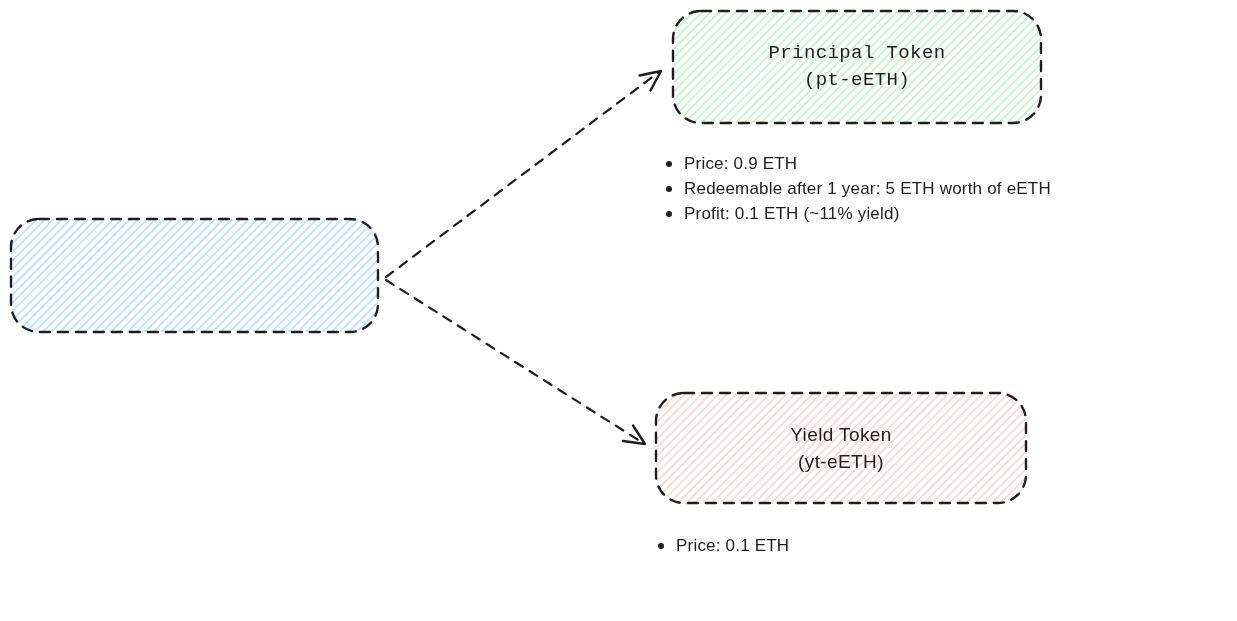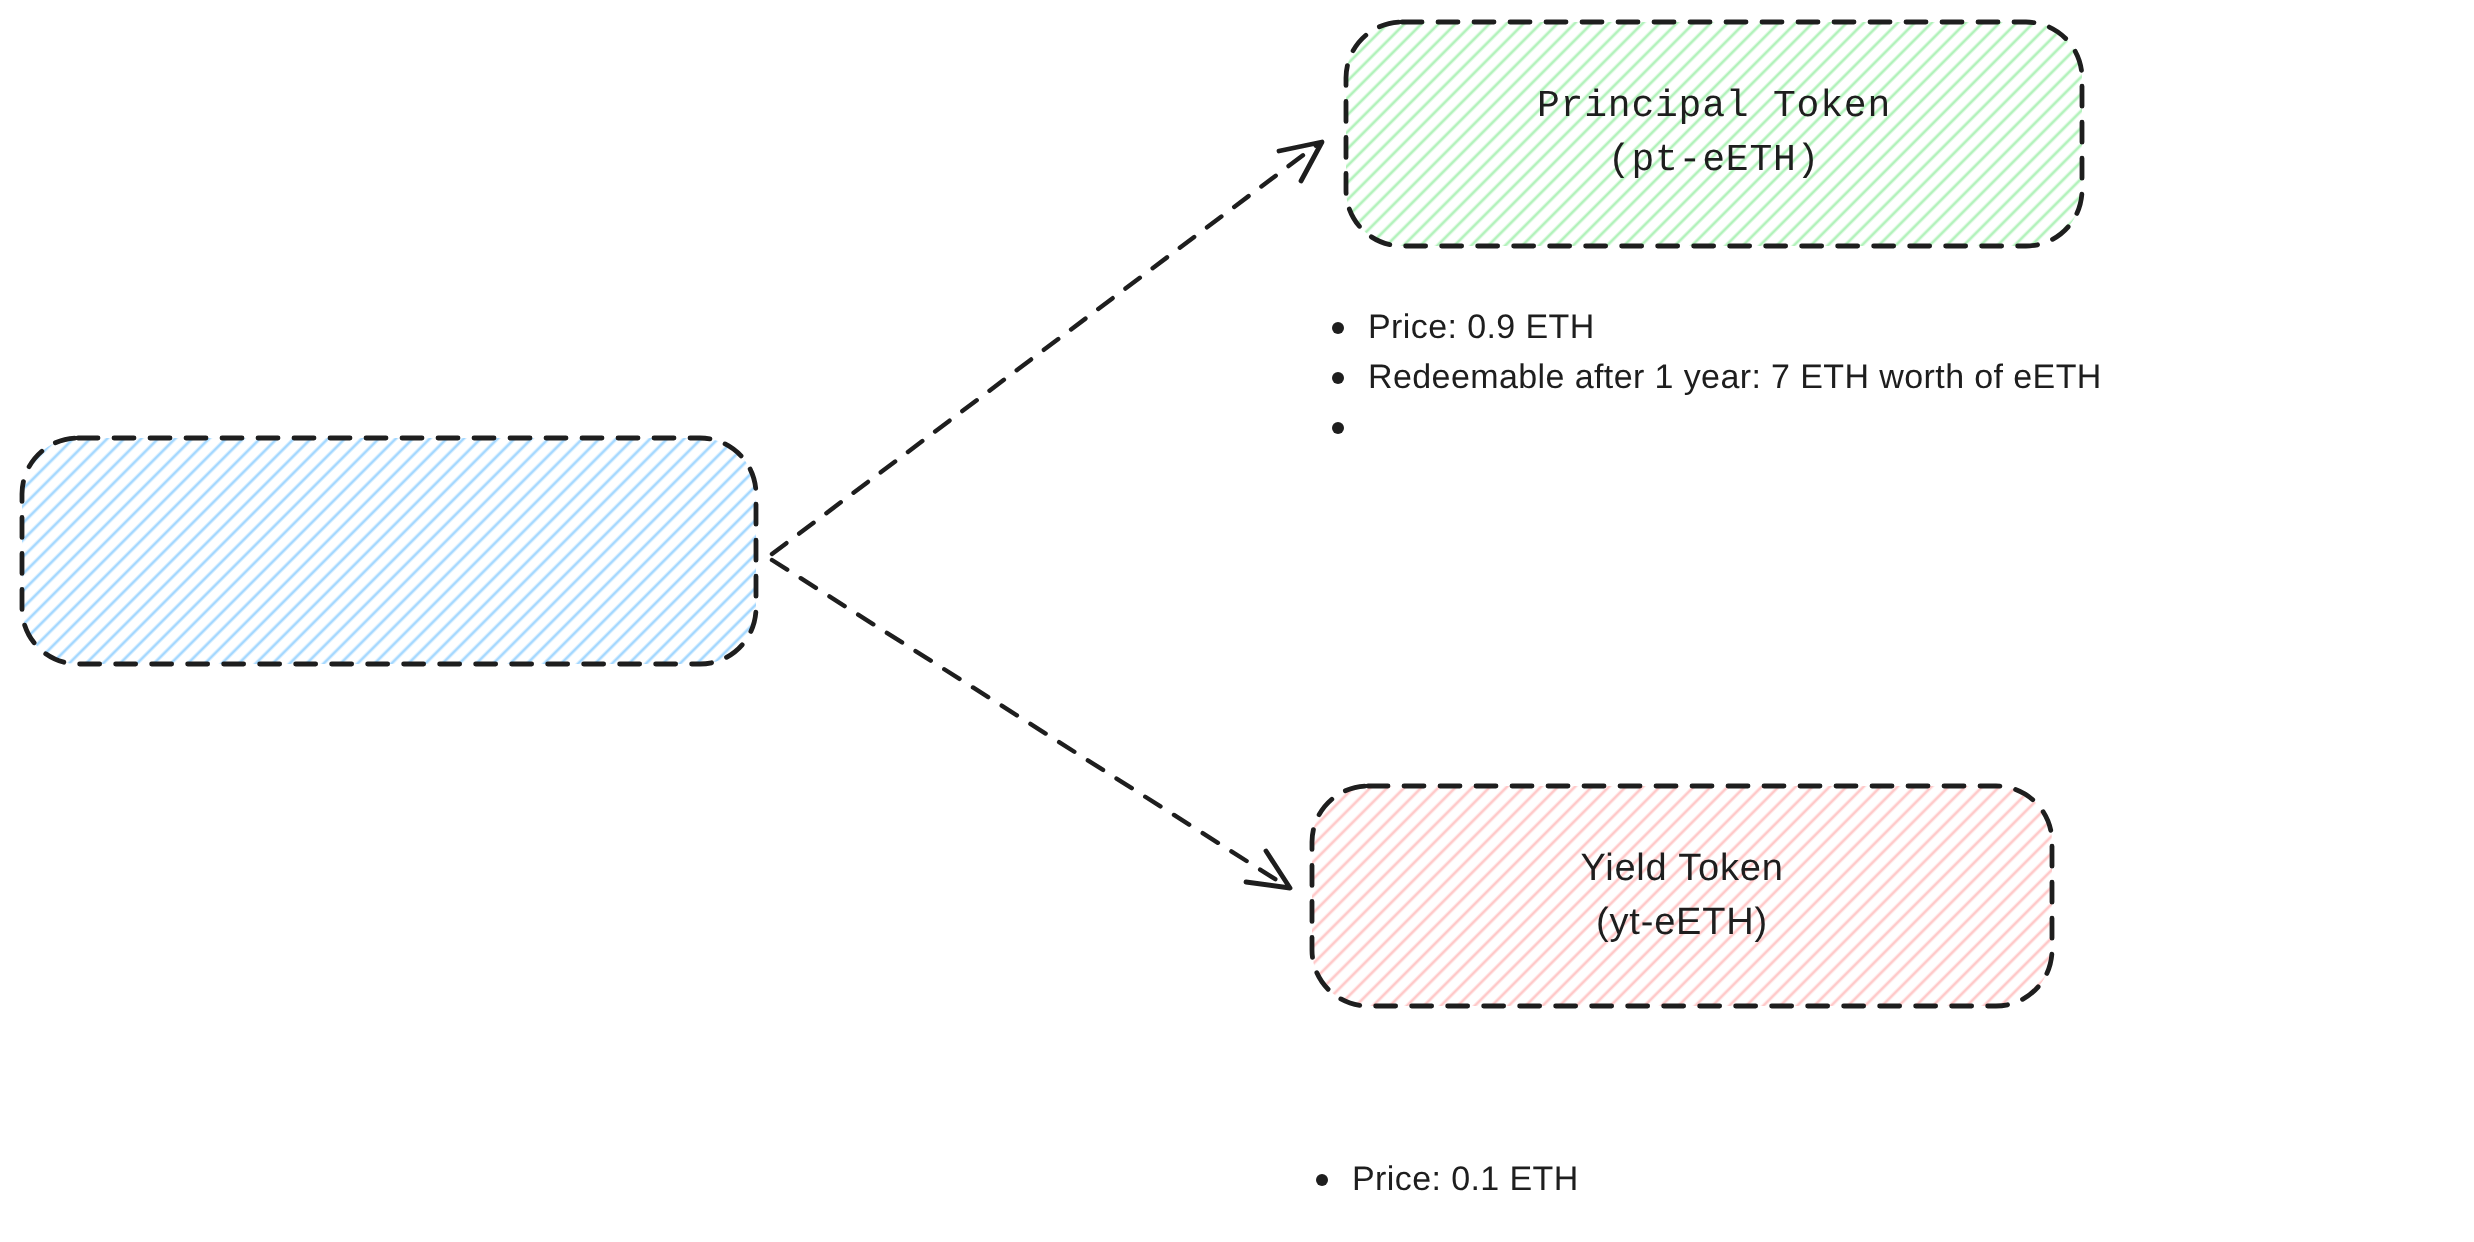--- a/index.html
+++ b/index.html
@@ -106,27 +106,28 @@
     <div class="subtitle">(yt-eETH)</div>
   </div>
 
   <div class="notes" style="left:666px; top:151px;">
     <div class="note-row">
       <span class="bullet"></span>
       <span>Price: 0.9 ETH</span>
     </div>
     <div class="note-row">
       <span class="bullet"></span>
-      <span>Redeemable after 1 year: 7 ETH worth of eETH</span>
+      <span>Redeemable after 1 year: 5 ETH worth of eETH</span>
     </div>
     <div class="note-row">
       <span class="bullet"></span>
+      <span>Profit: 0.1 ETH (~11% yield)</span>
     </div>
   </div>
 
-  <div class="notes" style="left:658px; top:533px;margin-top:44px;">
+  <div class="notes" style="left:658px; top:533px;">
     <div class="note-row">
       <span class="bullet"></span>
       <span>Price: 0.1 ETH</span>
     </div>
   </div>
 
 </div>
 
 </body></html>

